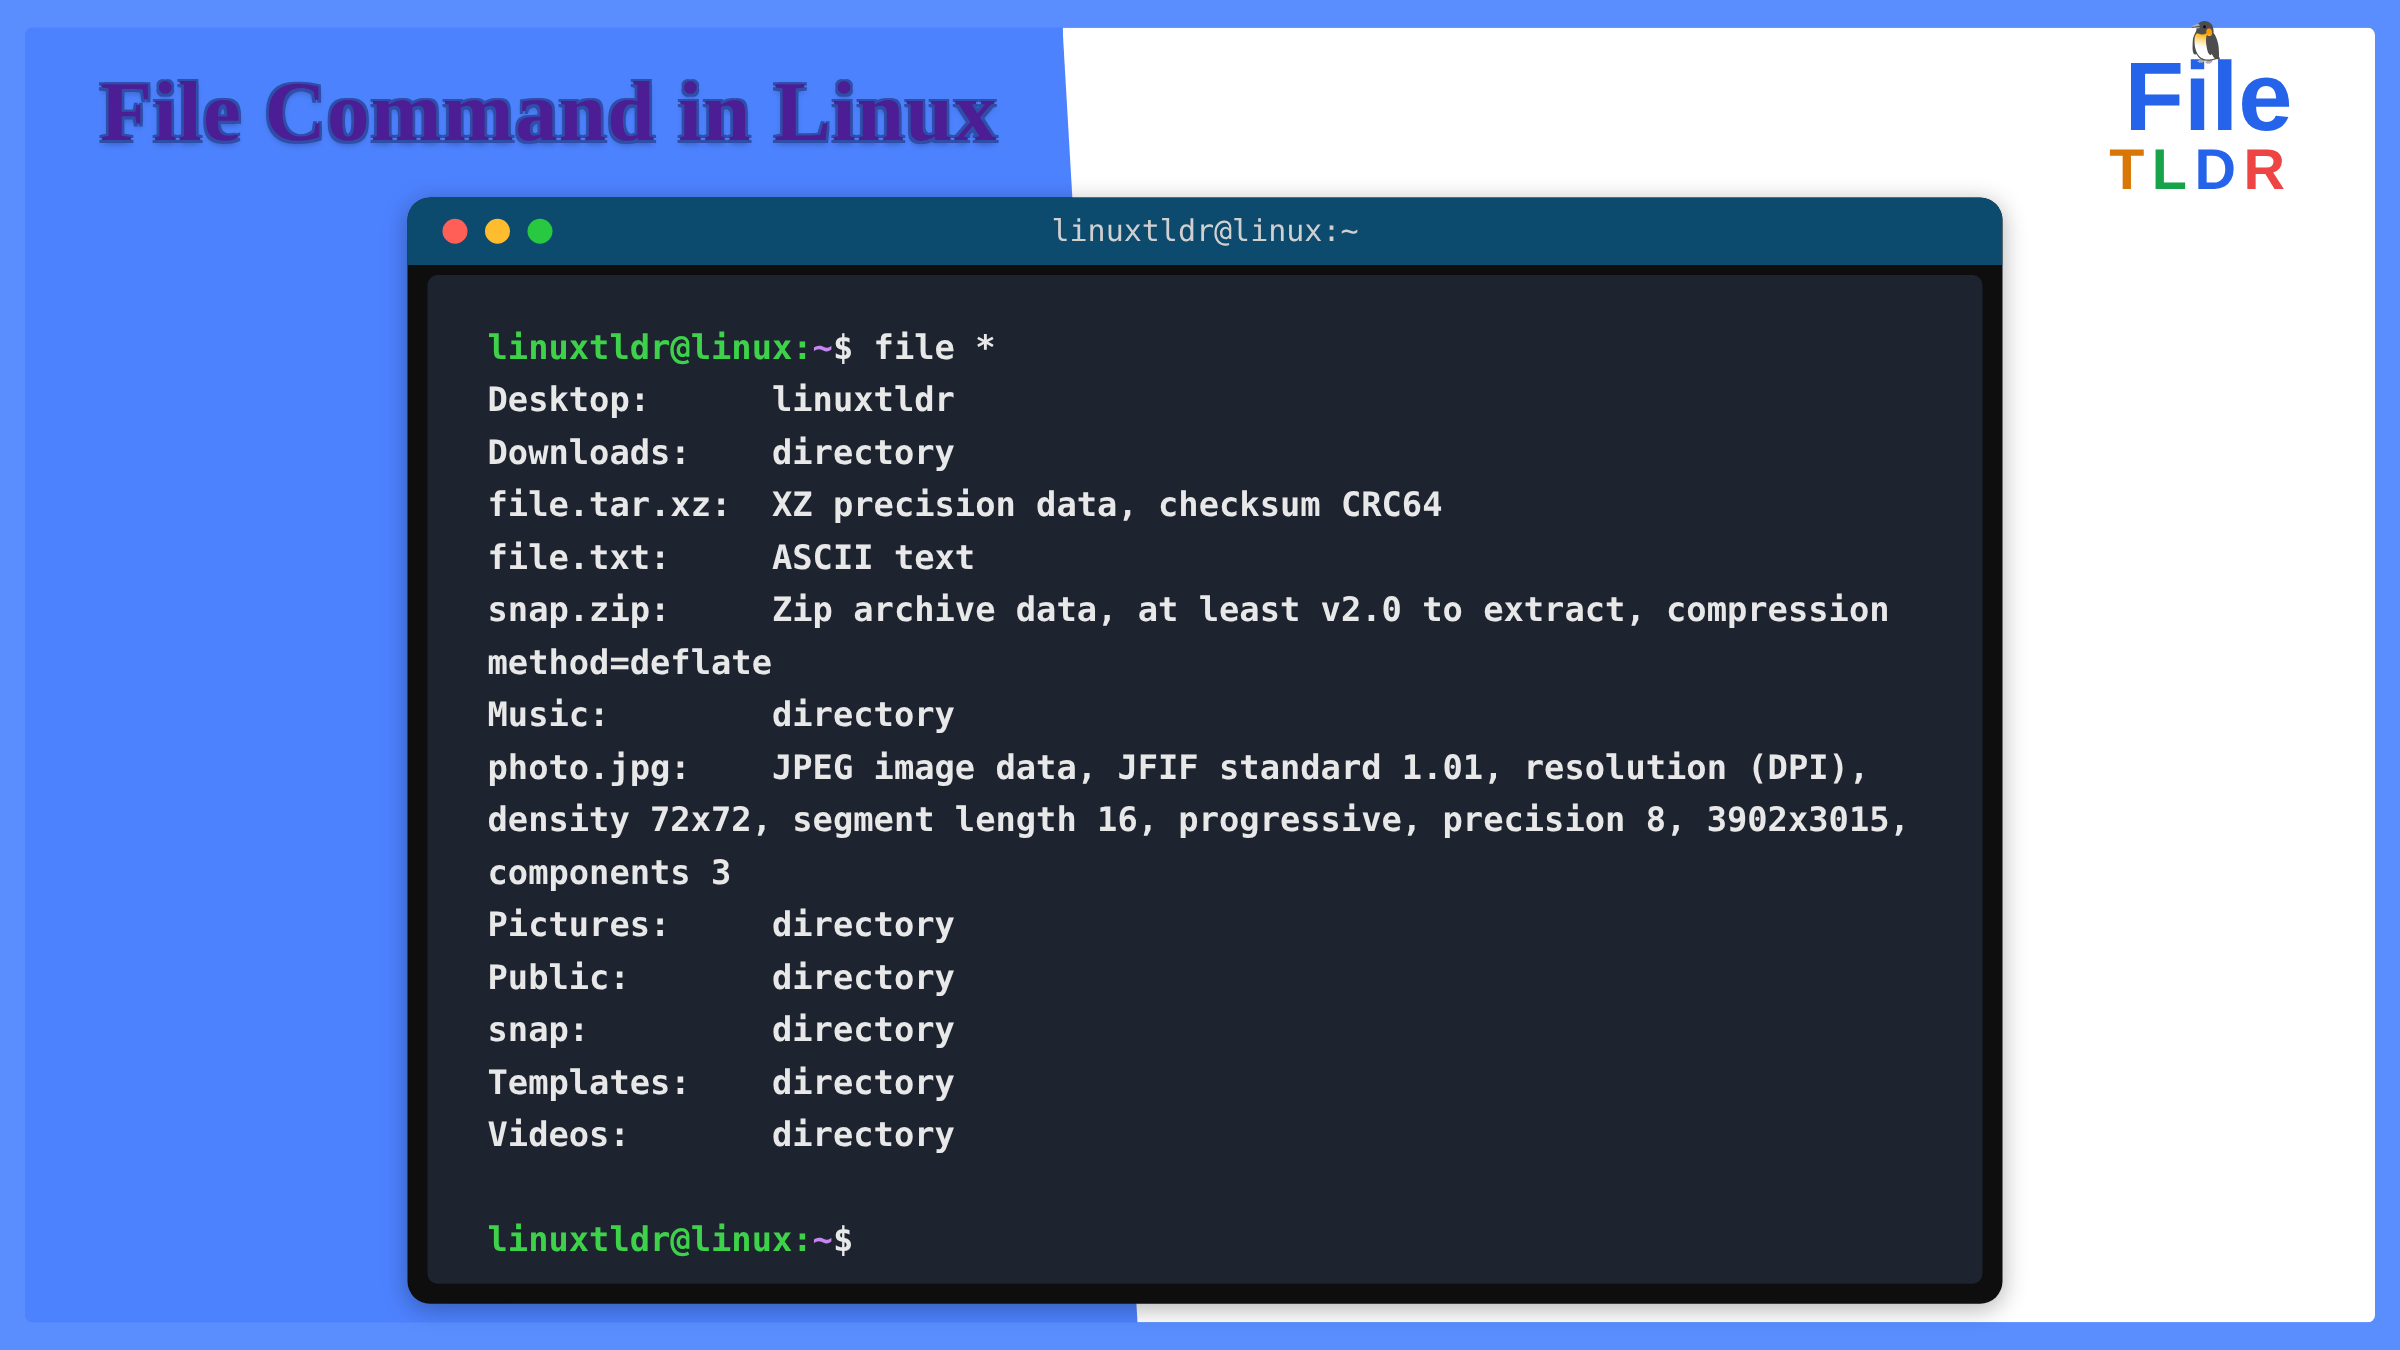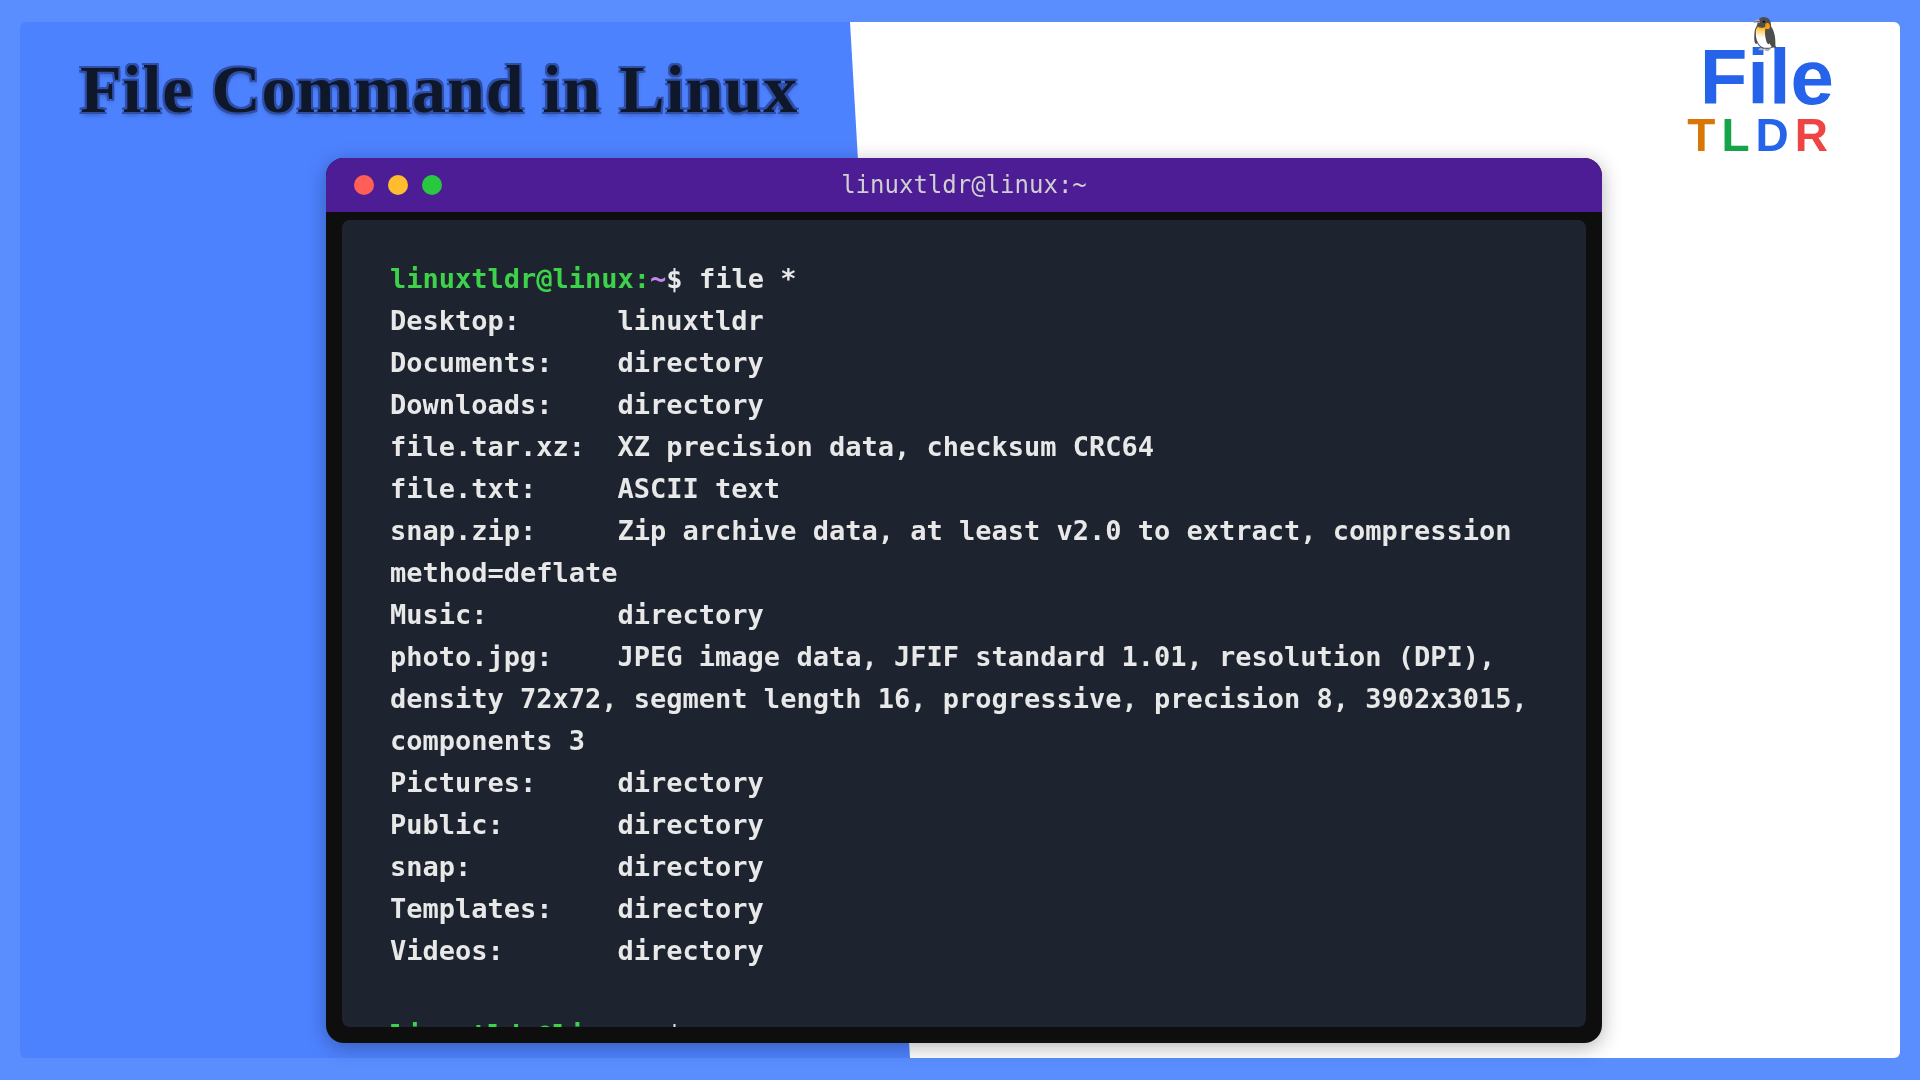--- a/index.html
+++ b/index.html
@@ -33,21 +33,21 @@
     clip-path: polygon(0 0, 100% 0, 100% 100%, 60px 100%);
   }
   
   .page-title {
     position: absolute;
     left: 80px;
     top: 50px;
     font-family: "Comic Sans MS", "Marker Felt", cursive;
     font-size: 68px;
     font-weight: bold;
-    color: #0f172a;
+    color: #4c1d95;
     text-shadow: 2px 2px 0 #2e4ea8, -2px -2px 0 #2e4ea8, 2px -2px 0 #2e4ea8, -2px 2px 0 #2e4ea8, 0 3px 5px rgba(0,0,0,0.3);
     letter-spacing: 1px;
   }
   
   .logo {
     position: absolute;
     right: 86px;
     top: 42px;
     text-align: right;
   }
@@ -84,21 +84,21 @@
     width: 1276px;
     height: 885px;
     background: #0e0e0e;
     border-radius: 18px;
     overflow: hidden;
     box-shadow: 0 4px 20px rgba(0,0,0,0.3);
   }
   
   .term-titlebar {
     height: 54px;
-    background: #4c1d95;
+    background: #0c4a6e;
     display: flex;
     align-items: center;
     position: relative;
   }
   
   .term-buttons {
     display: flex;
     gap: 14px;
     margin-left: 28px;
   }
@@ -173,21 +173,20 @@
         <div class="term-btn green"></div>
       </div>
       <div class="term-title">linuxtldr@linux:~</div>
     </div>
 
     <div class="term-body">
       <div class="output-line"><span class="prompt-user">linuxtldr@linux:</span><span class="prompt-tilde">~</span><span class="prompt-dollar">$</span> <span class="cmd">file *</span></div>
 
       <div id="output-container">
           <div class="output-line">Desktop:      linuxtldr</div>
-          <div class="output-line">Documents:    directory</div>
           <div class="output-line">Downloads:    directory</div>
           <div class="output-line">file.tar.xz:  XZ precision data, checksum CRC64</div>
           <div class="output-line">file.txt:     ASCII text</div>
           <div class="output-line">snap.zip:     Zip archive data, at least v2.0 to extract, compression method=deflate</div>
           <div class="output-line">Music:        directory</div>
           <div class="output-line">photo.jpg:    JPEG image data, JFIF standard 1.01, resolution (DPI), density 72x72, segment length 16, progressive, precision 8, 3902x3015, components 3</div>
           <div class="output-line">Pictures:     directory</div>
           <div class="output-line">Public:       directory</div>
           <div class="output-line">snap:         directory</div>
           <div class="output-line">Templates:    directory</div>

